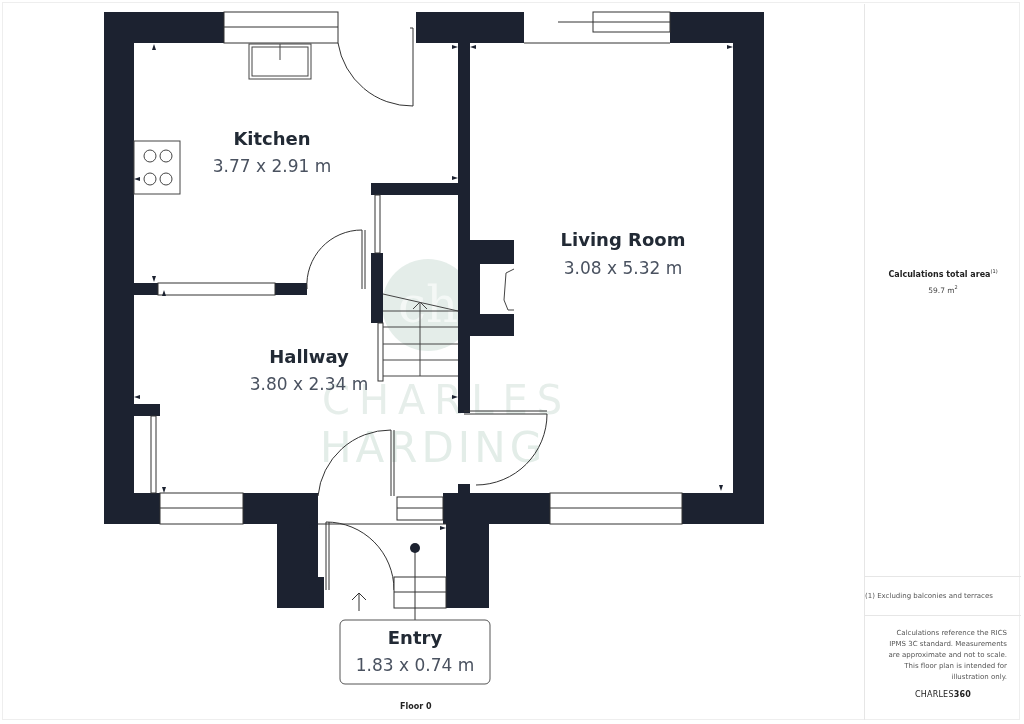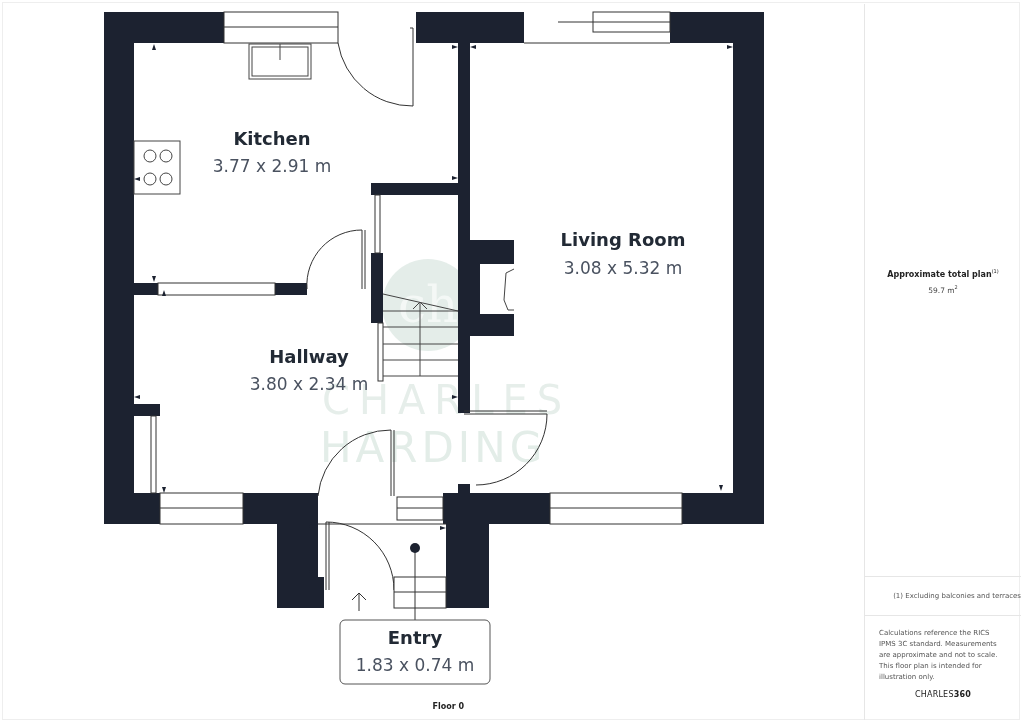--- a/index.html
+++ b/index.html
@@ -5,26 +5,26 @@
     html, body { margin:0; padding:0; background:#ffffff; }
     body { width:1024px; height:724px; position:relative; overflow:hidden; font-family:"DejaVu Sans", sans-serif; }
     .frame { position:absolute; left:2px; top:2px; width:1018px; height:718px; border:1px solid #eeeeee; box-sizing:border-box; }
     .plan { position:absolute; left:0; top:0; width:864px; height:724px; }
     .side { position:absolute; left:864px; top:4px; width:156px; height:716px; border-left:1px solid #e6e6e6; }
     .side .area { position:absolute; top:264px; left:0; width:156px; text-align:center; }
     .side .area-title { font-size:8px; font-weight:bold; color:#222; }
     .side .area-title sup { font-size:5px; font-weight:normal; }
     .side .area-value { font-size:7.5px; color:#444; margin-top:5px; }
     .side .area-value sup { font-size:5px; }
-    .side .note-box { position:absolute; top:572px; left:0; width:156px; height:38px; border-top:1px solid #e6e6e6; border-bottom:1px solid #e6e6e6; display:flex; align-items:center; justify-content:flex-end; }
+    .side .note-box { position:absolute; top:572px; left:0; width:156px; height:38px; border-top:1px solid #e6e6e6; border-bottom:1px solid #e6e6e6; display:flex; align-items:center; justify-content:flex-start; }
     .side .note { font-size:7px; color:#555; }
-    .side .disclaimer { position:absolute; top:624px; left:14px; width:128px; text-align:left; font-size:7px; line-height:11px; color:#555; }
+    .side .disclaimer { position:absolute; top:624px; left:14px; width:128px; text-align:right; font-size:7px; line-height:11px; color:#555; }
     .side .brand { position:absolute; top:686px; left:0; width:156px; text-align:center; font-size:8px; color:#222; letter-spacing:0.2px; }
     .side .brand b { font-weight:bold;text-align:center; }
-    .floor-label { position:absolute; left:400px; top:702px; width:64px; text-align:right; font-size:8px; font-weight:bold; color:#222; }
+    .floor-label { position:absolute; left:400px; top:702px; width:64px; text-align:left; font-size:8px; font-weight:bold; color:#222; }
     .room-name { font-family:"DejaVu Sans", sans-serif; font-weight:bold; fill:#222a35; font-size:18px; }
     .room-dim { font-family:"DejaVu Sans", sans-serif; fill:#4a5260; font-size:17px; }
     .wm1 { font-family:"DejaVu Sans", sans-serif; fill:#e6eeea; font-size:40px; letter-spacing:9px; }
     .wm2 { font-family:"DejaVu Sans", sans-serif; fill:#e3ede8; font-size:42px; letter-spacing:4px; }
   </style>
 </head>
 <body>
 
 <div class="frame"></div>
 
@@ -194,21 +194,21 @@
 
   <rect x="340" y="620" width="150" height="64" rx="5" ry="5" fill="#fff" stroke="#555" stroke-width="1"></rect>
   <text class="room-name" x="415" y="644" text-anchor="middle">Entry</text>
   <text class="room-dim" x="415" y="671" text-anchor="middle">1.83 x 0.74 m</text>
 </svg>
 
 <div class="floor-label">Floor 0</div>
 
 <div class="side">
   <div class="area">
-    <div class="area-title"><span>Approximate total plan</span><sup>(1)</sup></div>
+    <div class="area-title"><span>Calculations total area</span><sup>(1)</sup></div>
     <div class="area-value"><span>59.7 m</span><sup>2</sup></div>
   </div>
   <div class="note-box">
     <span class="note">(1) Excluding balconies and terraces</span>
   </div>
   <div class="disclaimer">Calculations reference the RICS IPMS 3C standard. Measurements are approximate and not to scale. This floor plan is intended for illustration only.</div>
   <div class="brand"><span>CHARLES</span><b>360</b></div>
 </div>
 
 </body></html>

